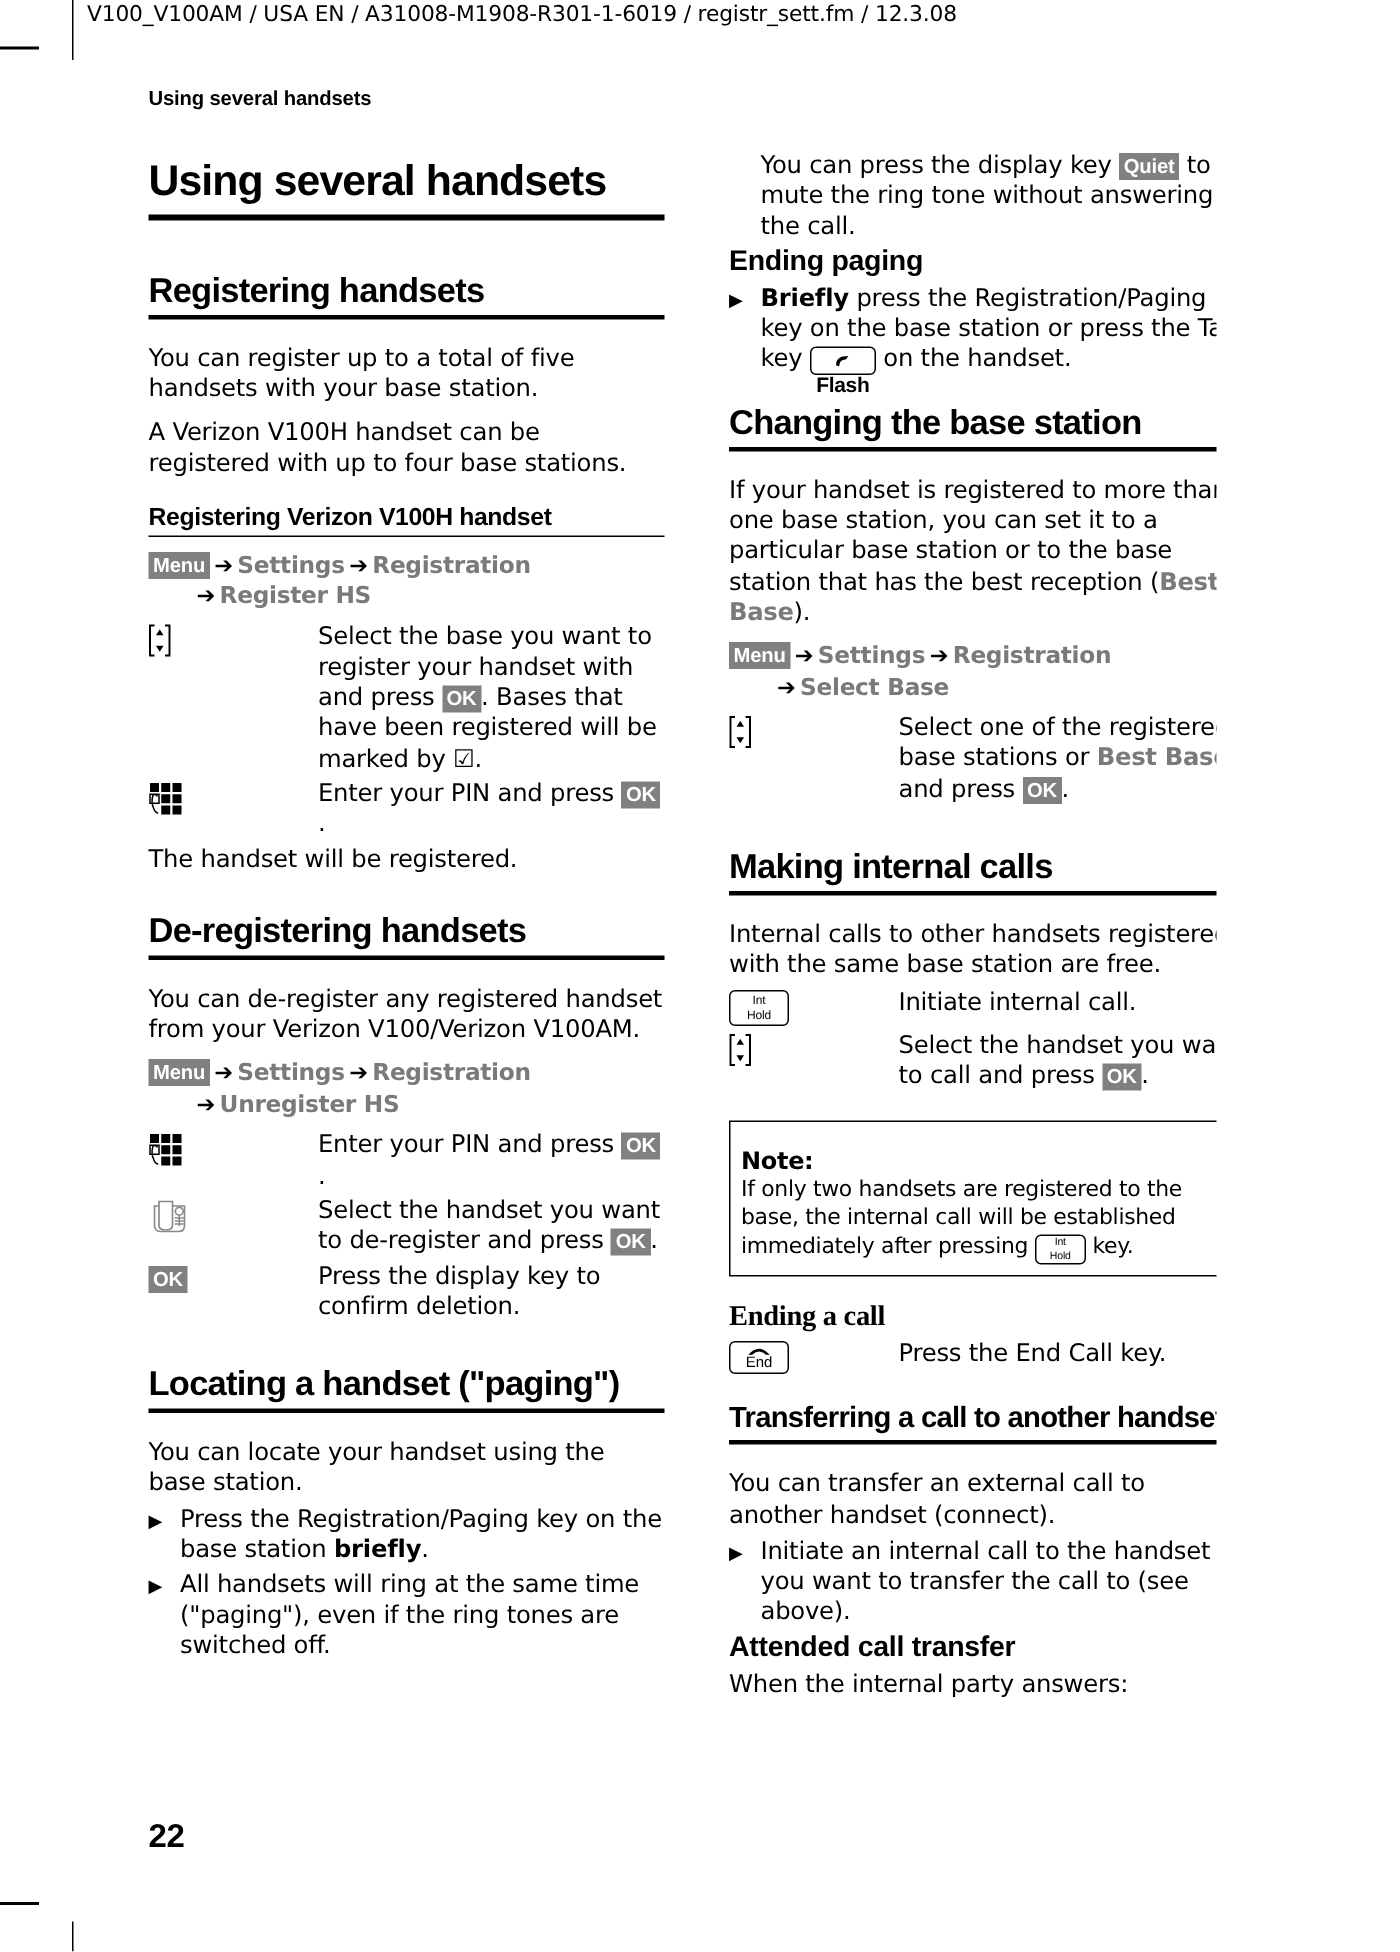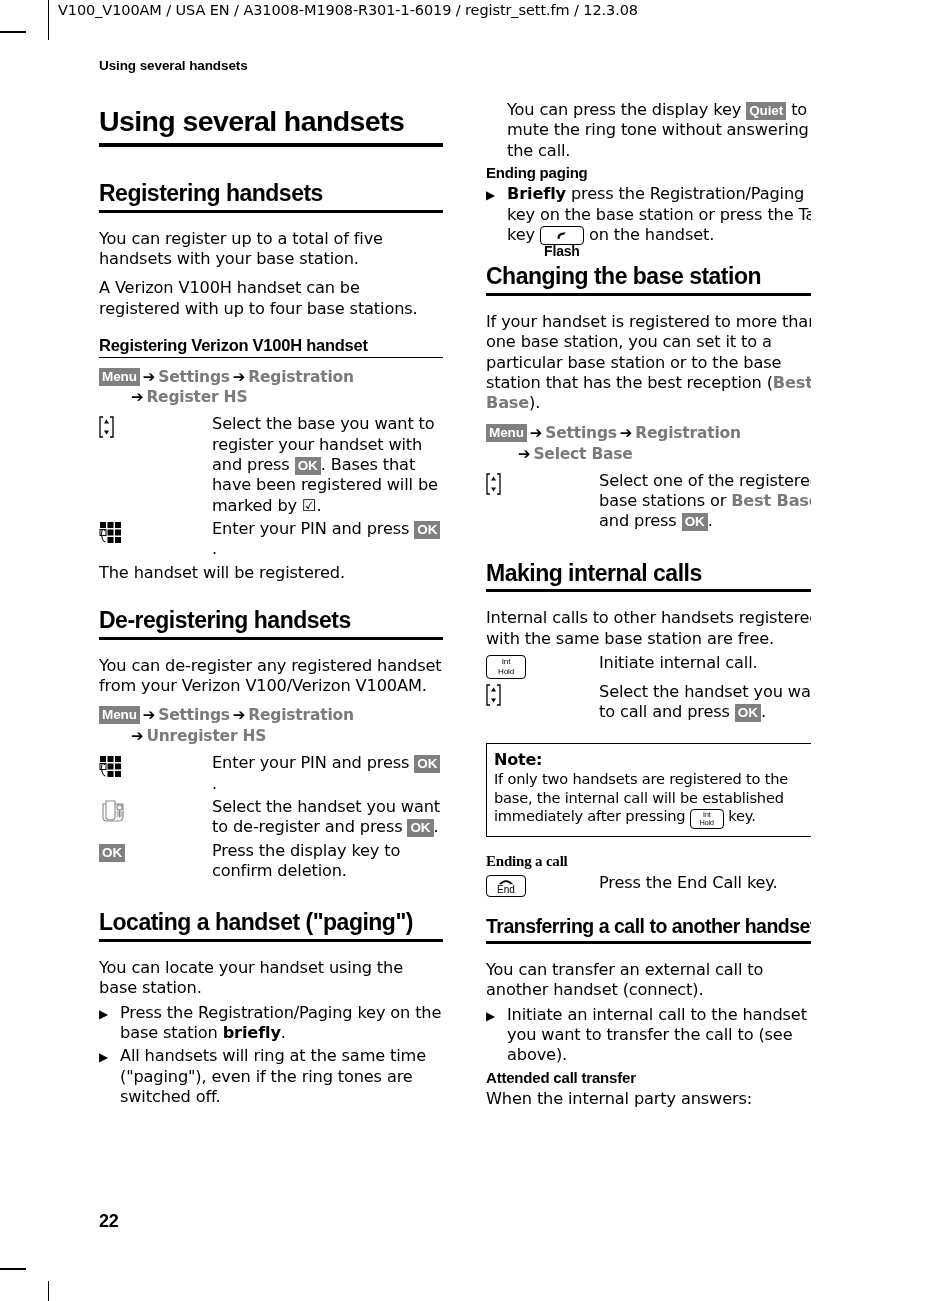--- a/index.html
+++ b/index.html
@@ -100,21 +100,21 @@
     letter-spacing: -0.25px;
     margin: 0 0 2px 0;
     line-height: 1.12;
     font-family: "Liberation Sans", sans-serif;
   }
   .rule-thin {
     border-bottom: 1.4px solid #000;
     margin: 0 0 9px 0;
   }
   h4.h-min {
-    font-size: 15px;
+    font-size: 19px;
     font-weight: bold;
     letter-spacing: -0.2px;
     margin: 2px 0 3px 0;
     line-height: 1.15;
     font-family: "Liberation Sans", sans-serif;
   }
 
   
   p.body {
     font-size: 16.2px;
@@ -243,42 +243,42 @@
     width: 40px; height: 22px;
     font-size: 10px;
     line-height: 9px;
     padding-top: 1px;
     font-family: "Liberation Sans", sans-serif;
   }
 
   
   .note-box {
     border: 1.4px solid #000;
-    padding: 6px 7px 7px 7px;
+    padding: 16px 7px 7px 7px;
     margin: 20px 0 16px 0;
   }
   .note-title {
     font-size: 16px;
     font-weight: bold;
     line-height: 1.2;
     margin-bottom: 1px;
     letter-spacing: -0.2px;
   }
   .note-body {
     font-size: 14.6px;
     line-height: 1.28;
     letter-spacing: -0.2px;
   }
 
   
   .folio {
     position: absolute;
     left: 99px;
     top: 1211px;
-    font-size: 18px;
+    font-size: 22px;
     font-weight: bold;
     letter-spacing: -0.3px;
     font-family: "Liberation Sans", sans-serif;
   }
 
   .gap-sm { height: 8px; }
   .gap-md { height: 16px; }
   .gap-lg { height: 26px; }
 </style>
 </head>

